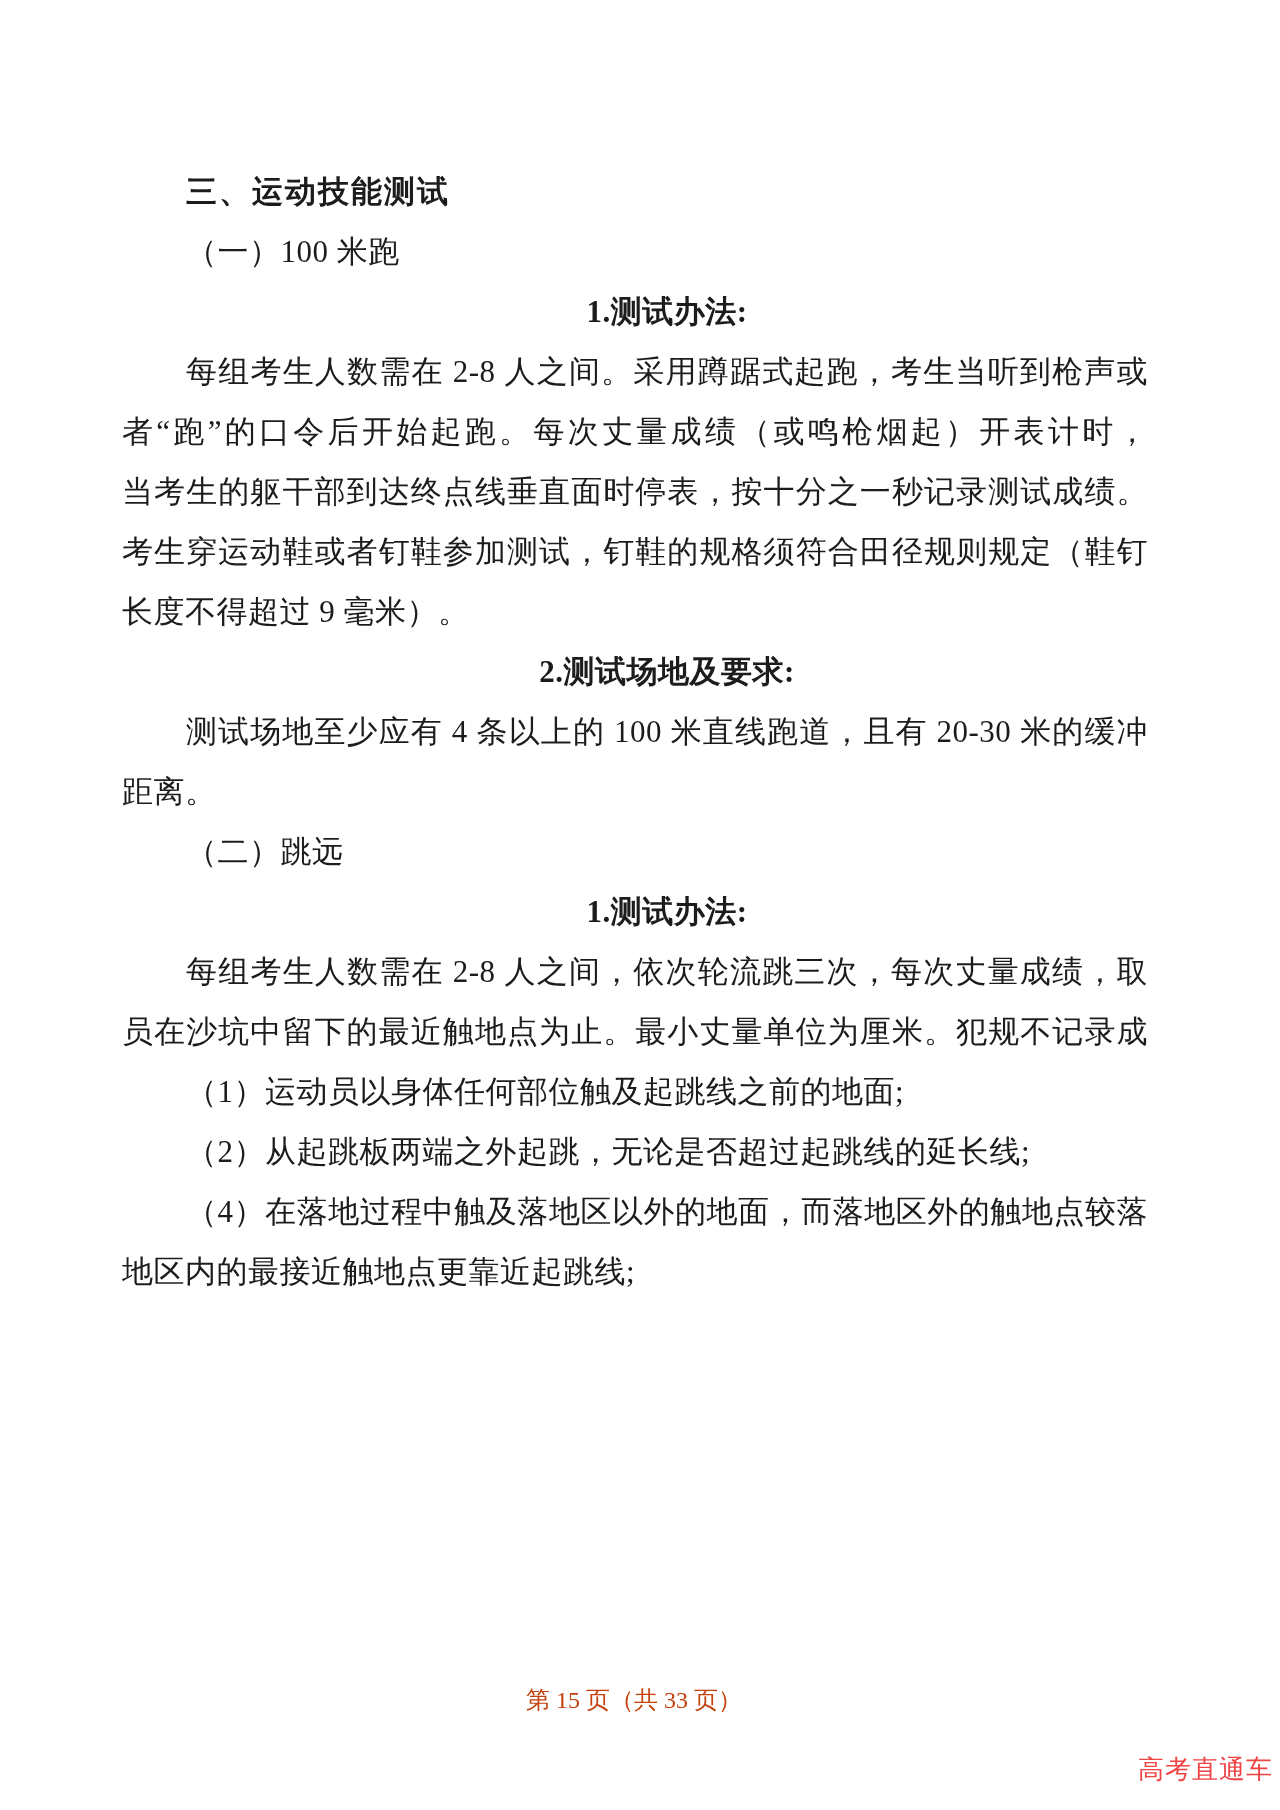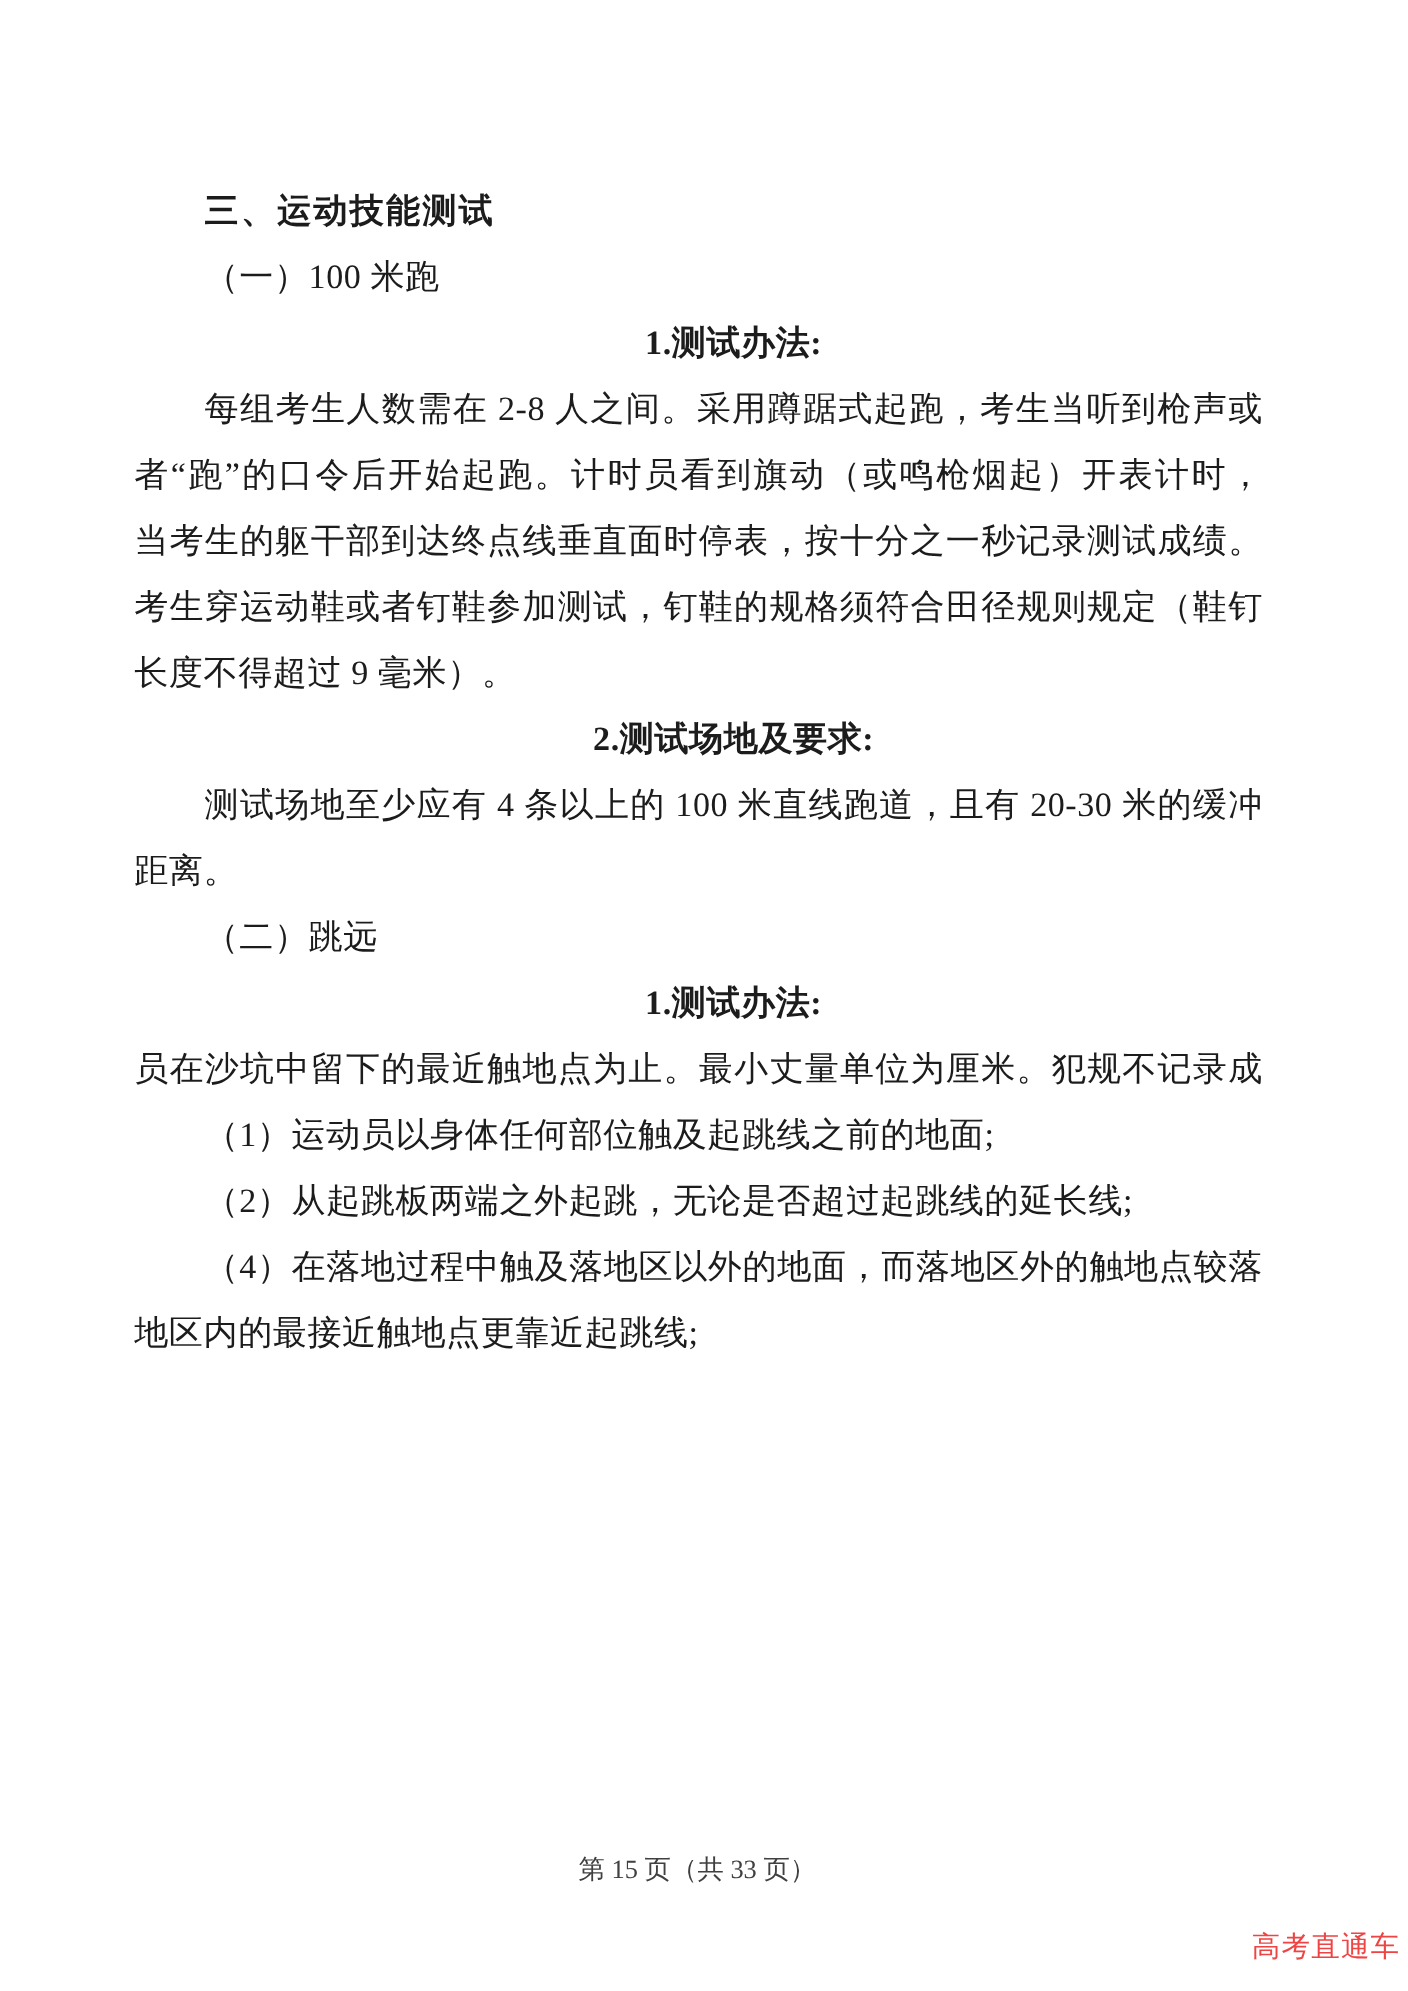--- a/index.html
+++ b/index.html
@@ -43,21 +43,21 @@
     letter-spacing: 2px;
   }
   .footer {
     position: absolute;
     left: 0;
     top: 1684px;
     width: 1268px;
     text-align: center;
     font-size: 24px;
     line-height: 32px;
-    color: #404040;
+    color: #c2410c;
   }
   .watermark {
     position: absolute;
     top: 1753px;
     right: 7px;
     font-size: 26px;
     line-height: 32px;
     letter-spacing: 1px;
     color: #ef4444;
     font-family: "Liberation Sans", "DejaVu Sans", sans-serif;
@@ -69,34 +69,35 @@
 <div class="page">
   <div class="content">
 
     <div class="ln ind hs">三、运动技能测试</div>
 
     <div class="ln ind">（一）100 米跑</div>
 
     <div class="ln ind b">1.测试办法:</div>
 
     <div class="ln ind jst">每组考生人数需在 2-8 人之间。采用蹲踞式起跑，考生当听到枪声或</div>
-    <div class="ln jst">者“跑”的口令后开始起跑。计时员看到旗动（或鸣枪烟起）开表计时，</div>
+    <div class="ln jst">者“跑”的口令后开始起跑。每次丈量成绩（或鸣枪烟起）开表计时，</div>
     <div class="ln jst">当考生的躯干部到达终点线垂直面时停表，按十分之一秒记录测试成绩。</div>
     <div class="ln jst">考生穿运动鞋或者钉鞋参加测试，钉鞋的规格须符合田径规则规定（鞋钉</div>
     <div class="ln">长度不得超过 9 毫米）。</div>
 
     <div class="ln ind b">2.测试场地及要求:</div>
 
     <div class="ln ind jst">测试场地至少应有 4 条以上的 100 米直线跑道，且有 20-30 米的缓冲</div>
     <div class="ln">距离。</div>
 
     <div class="ln ind">（二）跳远</div>
 
     <div class="ln ind b">1.测试办法:</div>
 
+    <div class="ln ind jst">每组考生人数需在 2-8 人之间，依次轮流跳三次，每次丈量成绩，取</div>
     <div class="ln jst">员在沙坑中留下的最近触地点为止。最小丈量单位为厘米。犯规不记录成</div>
 
     <div class="ln ind">（1）运动员以身体任何部位触及起跳线之前的地面;</div>
     <div class="ln ind">（2）从起跳板两端之外起跳，无论是否超过起跳线的延长线;</div>
     <div class="ln ind jst">（4）在落地过程中触及落地区以外的地面，而落地区外的触地点较落</div>
     <div class="ln">地区内的最接近触地点更靠近起跳线;</div>
 
   </div>
 
   <div class="footer">第 15 页（共 33 页）</div>

